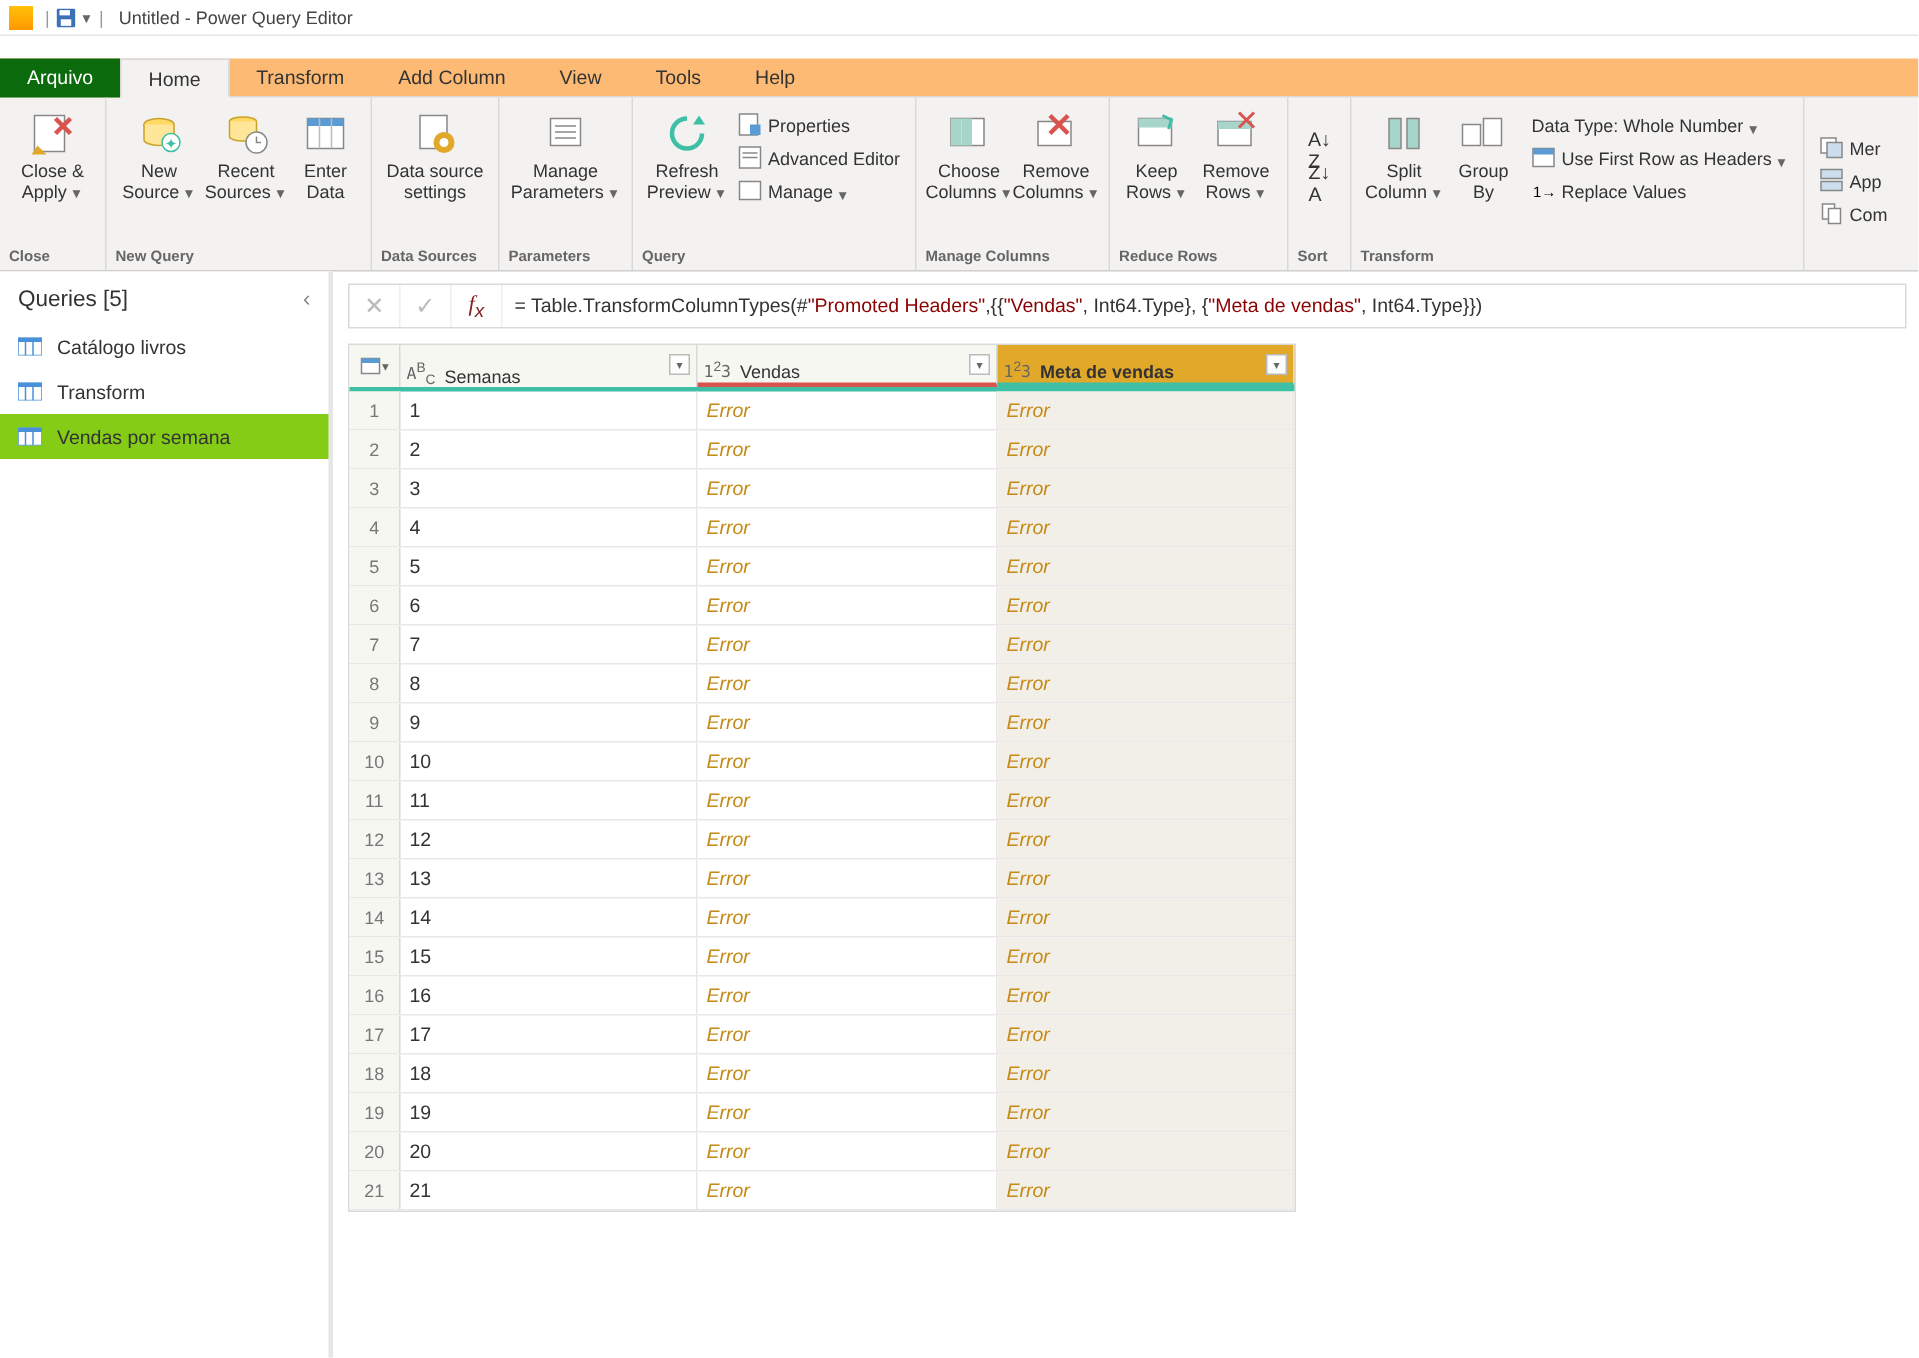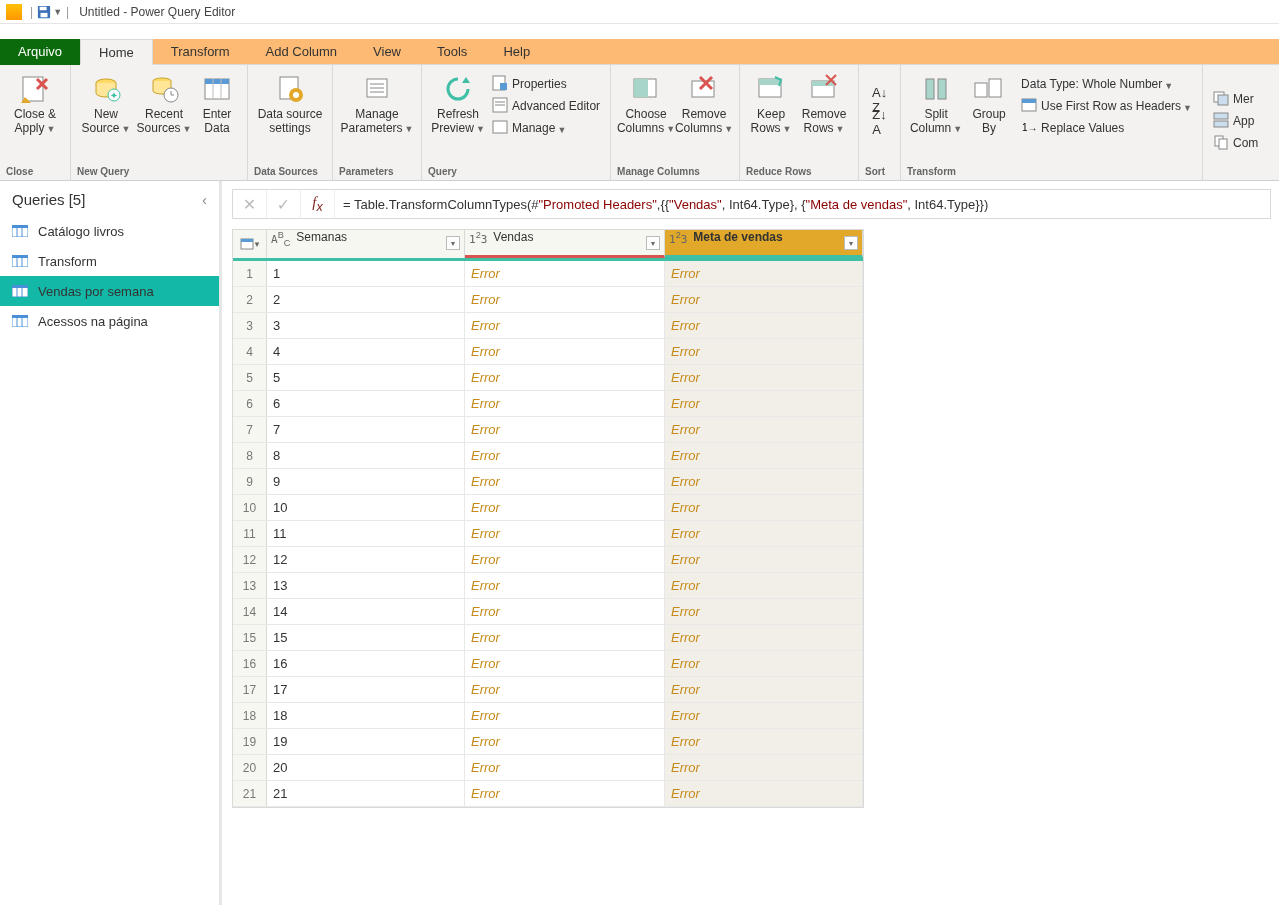--- a/index.html
+++ b/index.html
@@ -32,36 +32,36 @@
 .vstack { display: flex; flex-direction: column; justify-content: center; }
 
 
 .main { display: flex; height: calc(905px - 24px - 26px - 116px); }
 
 
 .queries { width: 222px; border-right: 3px solid #e6e6e6; background: #fff; }
 .queries-header { display: flex; align-items: center; justify-content: space-between; padding: 10px 12px 8px 12px; font-size: 15px; color: #333; }
 .queries-header .chev { color: #888; cursor: pointer; }
 .query-item { display: flex; align-items: center; height: 30px; padding: 0 12px; cursor: pointer; font-size: 13px; color: #333; }
-.query-item.selected { background: #14b8a6; }
+.query-item.selected { background: #84cc16; }
 .query-item .tbl-icon { width: 16px; height: 12px; margin-right: 10px; }
 
 
 .content { flex: 1; display: flex; flex-direction: column; padding: 8px 0 0 10px; }
 .formula-bar { display: flex; align-items: center; height: 30px; border: 1px solid #d9d9d9; background: #fff; margin-right: 8px; }
 .fb-btn { width: 34px; height: 100%; display: flex; align-items: center; justify-content: center; color: #bbb; font-size: 16px; border-right: 1px solid #eee; cursor: pointer; }
 .fb-fx { font-style: italic; font-family: "Times New Roman", serif; font-size: 15px; color: #7f1d1d; }
 .fb-input { flex: 1; padding: 0 8px; font-family: Consolas, monospace; font-size: 13px; color: #333; white-space: nowrap; overflow: hidden; }
 .fb-input .k1 { color: #8b0000; }
 
 
 .grid-wrap { margin-top: 10px; border: 1px solid #d9d9d9; width: 632px; }
 .grid-head { display: flex; background: #f7f7f2; border-bottom: 3px solid #3fbfa5; }
 .grid-head .rownum-head { width: 34px; border-right: 1px solid #d9d9d9; display: flex; align-items: center; justify-content: center; height: 28px; }
-.col-head { display: flex; align-items: flex-start; height: 28px; border-right: 1px solid #d9d9d9; padding: 0 4px; position: relative; }
+.col-head { display: flex; align-items: flex-end; height: 28px; border-right: 1px solid #d9d9d9; padding: 0 4px; position: relative; }
 .col-head .type-icon { font-size: 11px; color: #666; margin-right: 6px; font-family: Consolas, monospace; }
 .col-head .col-dd { position: absolute; right: 4px; top: 6px; width: 14px; height: 14px; border: 1px solid #bbb; display: flex; align-items: center; justify-content: center; font-size: 8px; color: #666; background: #fdfdfd; cursor: pointer; }
 .col-head.c1 { width: 198px; }
 .col-head.c2 { width: 200px; border-bottom: 3px solid #d9534f; margin-bottom: -3px; }
 .col-head.c3 { width: 198px; background: #e1a82a; border-bottom: 3px solid #3fbfa5; margin-bottom: -3px; }
 .col-head.c3 .col-name { font-weight: 600; color: #333; }
 .grid-row { display: flex; height: 26px; border-bottom: 1px solid #e8e8e8; }
 .grid-row .rownum { width: 34px; text-align: center; line-height: 26px; color: #777; background: #f7f7f2; border-right: 1px solid #d9d9d9; }
 .grid-cell { border-right: 1px solid #e8e8e8; line-height: 26px; padding: 0 6px; font-size: 13px; }
 .grid-cell.c1 { width: 198px; color: #333; }
@@ -408,29 +408,20 @@
         </div>
         <div class="query-item selected">
           <svg class="tbl-icon" viewBox="0 0 16 12">
             <rect x="0" y="0" width="16" height="12" fill="#fff" stroke="#4a90d9"></rect>
             <rect x="0" y="0" width="16" height="3" fill="#4a90d9"></rect>
             <line x1="5" y1="0" x2="5" y2="12" stroke="#4a90d9"></line>
             <line x1="10" y1="0" x2="10" y2="12" stroke="#4a90d9"></line>
           </svg>
           <span>Vendas por semana</span>
         </div>
-        <div class="query-item">
-          <svg class="tbl-icon" viewBox="0 0 16 12">
-            <rect x="0" y="0" width="16" height="12" fill="#fff" stroke="#4a90d9"></rect>
-            <rect x="0" y="0" width="16" height="3" fill="#4a90d9"></rect>
-            <line x1="5" y1="0" x2="5" y2="12" stroke="#4a90d9"></line>
-            <line x1="10" y1="0" x2="10" y2="12" stroke="#4a90d9"></line>
-          </svg>
-          <span>Acessos na página</span>
-        </div>
       </div>
   </div>
 
   <div class="content">
     <div class="formula-bar">
       <div class="fb-btn">✕</div>
       <div class="fb-btn">✓</div>
       <div class="fb-btn">
           <span class="fb-fx">f<sub>x</sub></span>
         </div>

